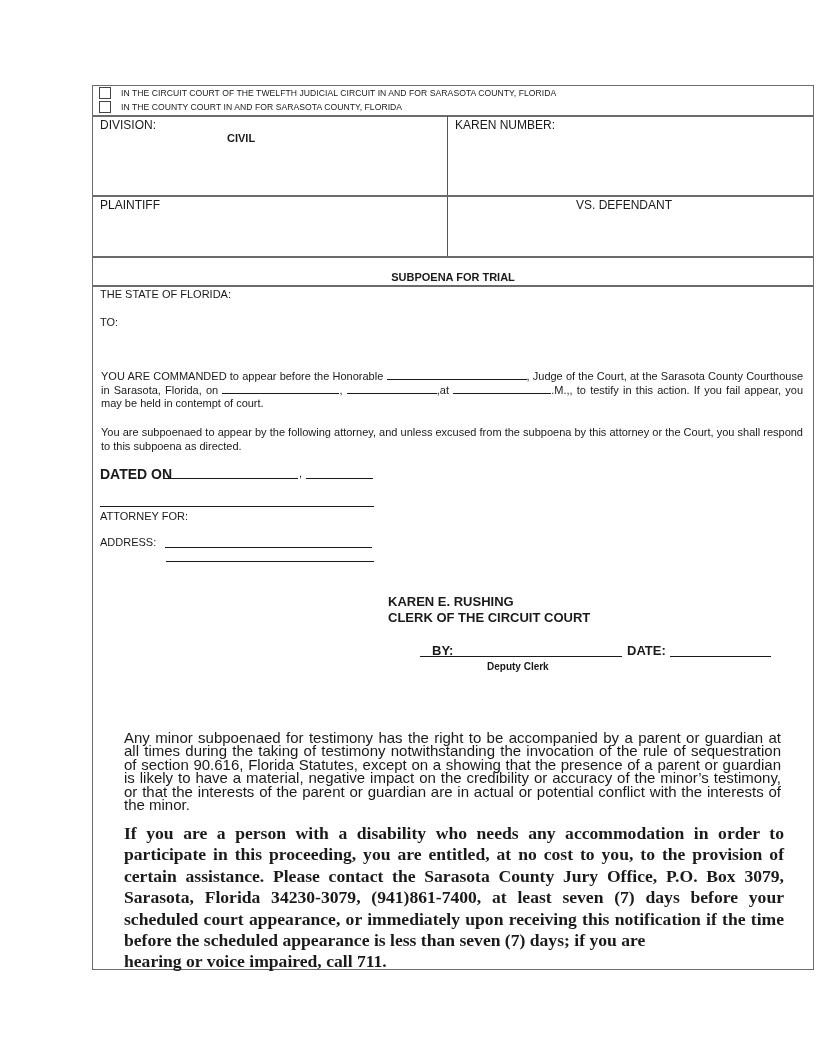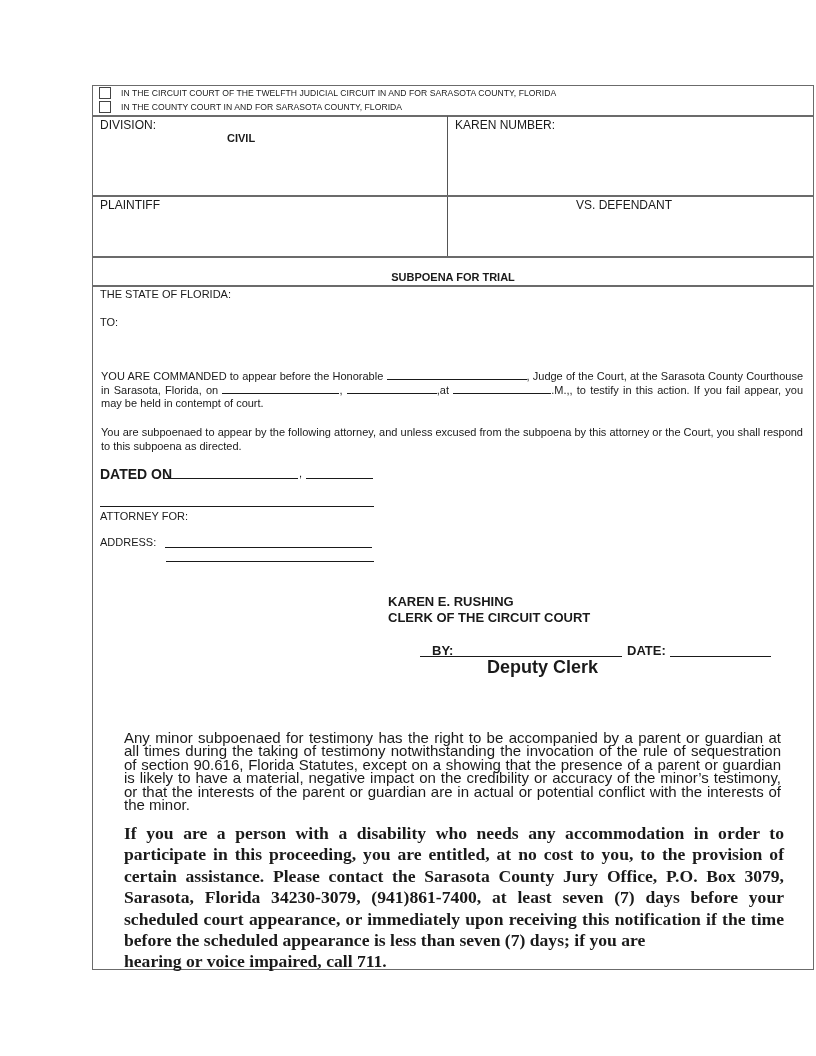--- a/index.html
+++ b/index.html
@@ -95,21 +95,21 @@
   <div class="sigline" style="left:72px; top:461px; width:207px;"></div>
   <div class="sigline" style="left:73px; top:475px; width:208px;"></div>
 
   <div class="clerk" style="left:295px; top:508px;">KAREN E. RUSHING</div>
   <div class="clerk" style="left:295px; top:524px;">CLERK OF THE CIRCUIT COURT</div>
 
   <div class="clerk" style="left:295px; top:557px;padding-left:44px;">BY:</div>
   <div class="sigline" style="left:327px; top:570px; width:202px; border-top-width:1.5px;"></div>
   <div class="clerk" style="left:534px; top:557px;">DATE:</div>
   <div class="sigline" style="left:577px; top:570px; width:101px; border-top-width:1.5px;"></div>
-  <div class="clerk" style="left:371px; top:573px; font-size:18px;padding-left:23px;">Deputy Clerk</div>
+  <div class="clerk" style="left:371px; top:573px; font-size:10px;padding-left:23px;">Deputy Clerk</div>
 
   <div class="minor" style="top:645px;">Any minor subpoenaed for testimony has the right to be accompanied by a parent or guardian at all times during the taking of testimony notwithstanding the invocation of the rule of sequestration of section 90.616, Florida Statutes, except on a showing that the presence of a parent or guardian is likely to have a material, negative impact on the credibility or accuracy of the minor’s testimony, or that the interests of the parent or guardian are in actual or potential conflict with the interests of the minor.</div>
 
   <div class="ada" style="top:737px;">
     <span>If you are a person with a disability who needs any accommodation in order to participate in this proceeding, you are entitled, at no cost to you, to the provision of certain assistance.  Please contact the Sarasota County Jury Office, P.O. Box 3079, Sarasota, Florida 34230-3079, (941)861-7400, at least seven (7) days before your scheduled court appearance, or immediately upon receiving this notification if the time before the scheduled appearance is less than seven (7) days; if you are</span>
     <span class="last">hearing or voice impaired, call 711.</span>
   </div>
 </div>
 
 </body></html>

